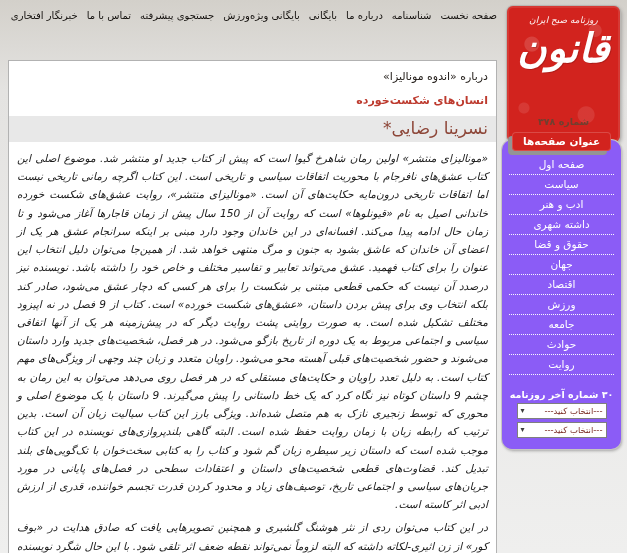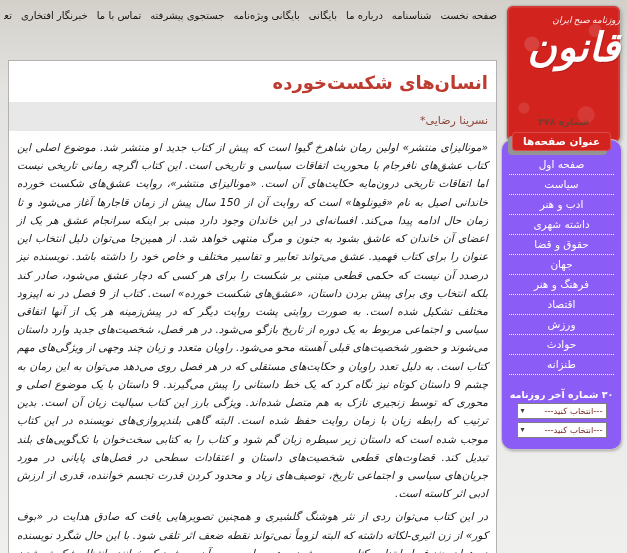--- a/index.html
+++ b/index.html
@@ -25,37 +25,37 @@
   .logo-box{
     position:absolute; top:6px; right:7px; width:113px; height:136px;
     background:
       radial-gradient(circle at 22% 28%, rgba(255,255,255,.14) 0 7px, transparent 8px),
       radial-gradient(circle at 78% 18%, rgba(255,255,255,.12) 0 6px, transparent 7px),
       radial-gradient(circle at 70% 80%, rgba(255,255,255,.10) 0 8px, transparent 9px),
       radial-gradient(circle at 15% 75%, rgba(255,255,255,.10) 0 5px, transparent 6px),
       #d2231e;
     border-radius:6px;
     box-shadow:0 0 0 1px #b9b6b2, 1px 2px 4px rgba(0,0,0,.35), inset 0 0 0 2px rgba(255,255,255,.10);
-    color:#fff; cursor:pointer;font-family:Liberation Serif, serif;
+    color:#fff; text-align:center; cursor:pointer;
   }
   .logo-tagline{ font-size:9px; font-style:italic; padding-top:9px; opacity:.95; }
   .logo-title{ font-size:40px; font-weight:bold; font-style:italic; line-height:1.15; text-shadow:1px 1px 0 rgba(0,0,0,.15); }
   .issue-info{
     position:absolute; top:114px; right:7px; width:113px;
     text-align:center; color:#6f4030; font-size:9.5px; font-weight:bold; line-height:1.6;
   }
 
   
   .content-box{
     position:absolute; top:60px; right:130px; left:8px; height:500px;
     background:#fff; border:1px solid #b2b2b2;
   }
   .kicker{ font-size:11px; color:#26211d; padding:9px 8px 0; }
-  .article-title{ font-size:18px; font-weight:bold; color:#bd3a2e; padding:11px 8px 9px; }
-  .byline-bar{ background:#e8e8e8; color:#8d4638; font-size:11px; padding:12px 8px 4px; }
+  .article-title{ font-size:11px; font-weight:bold; color:#bd3a2e; padding:11px 8px 9px; }
+  .byline-bar{ background:#e8e8e8; color:#8d4638; font-size:17px; padding:2px 8px 4px; }
   .article-body{
     padding:7px 8px 2px; font-size:10.6px; line-height:1.72;
     text-align:justify; color:#1b1b1b;
   }
   .para{ margin-bottom:5px;font-style:italic; }
 
   
   .sidebar{ position:absolute; top:132px; right:6px; width:119px; }
   .sidebar-tab{
     position:relative; z-index:2; margin:0 auto; width:max-content; max-width:110px;
@@ -88,21 +88,21 @@
 <nav class="top-nav">
 
     <a class="nav-item">صفحه نخست</a>
 
     <a class="nav-item">شناسنامه</a>
 
     <a class="nav-item">درباره ما</a>
 
     <a class="nav-item">بایگانی</a>
 
-    <a class="nav-item">بایگانی ویژه‌نامه</a>
+    <a class="nav-item">بایگانی ویژه‌ورزش</a>
 
     <a class="nav-item">جستجوی پیشرفته</a>
 
     <a class="nav-item">تماس با ما</a>
 
     <a class="nav-item">خبرنگار افتخاری</a>
 
     <a class="nav-item">تعرفه آگهی</a>
 
   </nav>
@@ -110,20 +110,21 @@
 <div class="logo-box">
   <div class="logo-tagline">روزنامه صبح ایران</div>
   <div class="logo-title">قانون</div>
 </div>
 <div class="issue-info">
   <div>شماره ۳۷۸</div>
   <div>سه شنبه ۱۳ اسفند ۱۳۹۲</div>
 </div>
 
 <main class="content-box">
+  <div class="kicker">درباره «اندوه مونالیزا»</div>
   <h1 class="article-title">انسان‌های شکست‌خورده</h1>
   <div class="byline-bar">نسرینا رضایی*</div>
   <div class="article-body">
 
       <p class="para">«مونالیزای منتشر» اولین رمان شاهرخ گیوا است که پیش از کتاب جدید او منتشر شد. موضوع اصلی این کتاب عشق‌های نافرجام با محوریت اتفاقات سیاسی و تاریخی است. این کتاب اگرچه رمانی تاریخی نیست اما اتفاقات تاریخی درون‌مایه حکایت‌های آن است. «مونالیزای منتشر»، روایت عشق‌های شکست خورده خاندانی اصیل به نام «قیونلوها» است که روایت آن از 150 سال پیش از زمان قاجارها آغاز می‌شود و تا زمان حال ادامه پیدا می‌کند. افسانه‌ای در این خاندان وجود دارد مبنی بر اینکه سرانجام عشق هر یک از اعضای آن خاندان که عاشق بشود به جنون و مرگ منتهی خواهد شد. از همین‌جا می‌توان دلیل انتخاب این عنوان را برای کتاب فهمید. عشق می‌تواند تعابیر و تفاسیر مختلف و خاص خود را داشته باشد. نویسنده نیز درصدد آن نیست که حکمی قطعی مبتنی بر شکست را برای هر کسی که دچار عشق می‌شود، صادر کند بلکه انتخاب وی برای پیش بردن داستان، «عشق‌های شکست خورده» است. کتاب از 9 فصل در نه اپیزود مختلف تشکیل شده است. به صورت روایتی پشت روایت دیگر که در پیش‌زمینه هر یک از آنها اتفاقی سیاسی و اجتماعی مربوط به یک دوره از تاریخ بازگو می‌شود. در هر فصل، شخصیت‌های جدید وارد داستان می‌شوند و حضور شخصیت‌های قبلی آهسته محو می‌شود. راویان متعدد و زبان چند وجهی از ویژگی‌های مهم کتاب است. به دلیل تعدد راویان و حکایت‌های مستقلی که در هر فصل روی می‌دهد می‌توان به این رمان به چشم 9 داستان کوتاه نیز نگاه کرد که یک خط داستانی را پیش می‌گیرند. 9 داستان با یک موضوع اصلی و محوری که توسط زنجیری نازک به هم متصل شده‌اند. ویژگی بارز این کتاب سیالیت زبان آن است. بدین ترتیب که رابطه زبان با زمان روایت حفظ شده است. البته گاهی بلندپروازی‌های نویسنده در این کتاب موجب شده است که داستان زیر سیطره زبان گم شود و کتاب را به کتابی سخت‌خوان با تک‌گویی‌های بلند تبدیل کند. قضاوت‌های قطعی شخصیت‌های داستان و اعتقادات سطحی در فصل‌های پایانی در مورد جریان‌های سیاسی و اجتماعی تاریخ، توصیف‌های زیاد و محدود کردن قدرت تجسم خواننده، قدری از ارزش ادبی اثر کاسته است.</p>
 
       <p class="para">در این کتاب می‌توان ردی از نثر هوشنگ گلشیری و همچنین تصویرهایی یافت که صادق هدایت در «بوف کور» از زن اثیری-لکاته داشته که البته لزوماً نمی‌تواند نقطه ضعف اثر تلقی شود. با این حال شگرد نویسنده در همان چند فصل ابتدایی کتاب رو می‌شود و همین امر سبب آن می‌شود که خواننده انتظار شکسته شدن این طلسم از سوی یکی از فرزندان و یا نقطه اوج دیگری را داشته باشد. هرچند که این انتظار تا پایان کتاب بی‌نتیجه و یکنواختی سیر حکایت‌ها به قوت خود باقی می‌ماند و باعث می‌شود که خواننده متوجه هسته اصلی حکایت‌ها (شکست در عشق) بشود.</p>
 
     </div>
 
@@ -139,30 +140,30 @@
         <a class="side-item">سیاست</a>
 
         <a class="side-item">ادب و هنر</a>
 
         <a class="side-item">داشته شهری</a>
 
         <a class="side-item">حقوق و قضا</a>
 
         <a class="side-item">جهان</a>
 
-        <a class="side-item">فرهنگ و هنر</a>
 
         <a class="side-item">اقتصاد</a>
 
         <a class="side-item">ورزش</a>
 
+        <a class="side-item">جامعه</a>
 
         <a class="side-item">حوادث</a>
 
-        <a class="side-item">طنزانه</a>
+        <a class="side-item">روایت</a>
       </div>
     <div>
 
         <div class="archive">
           <div class="archive-label">۳۰ شماره آخر روزنامه</div>
           <div class="fake-select">
             <span class="sel-val">---انتخاب کنید---</span>
             <span class="chev">▾</span>
           </div>
         </div>

